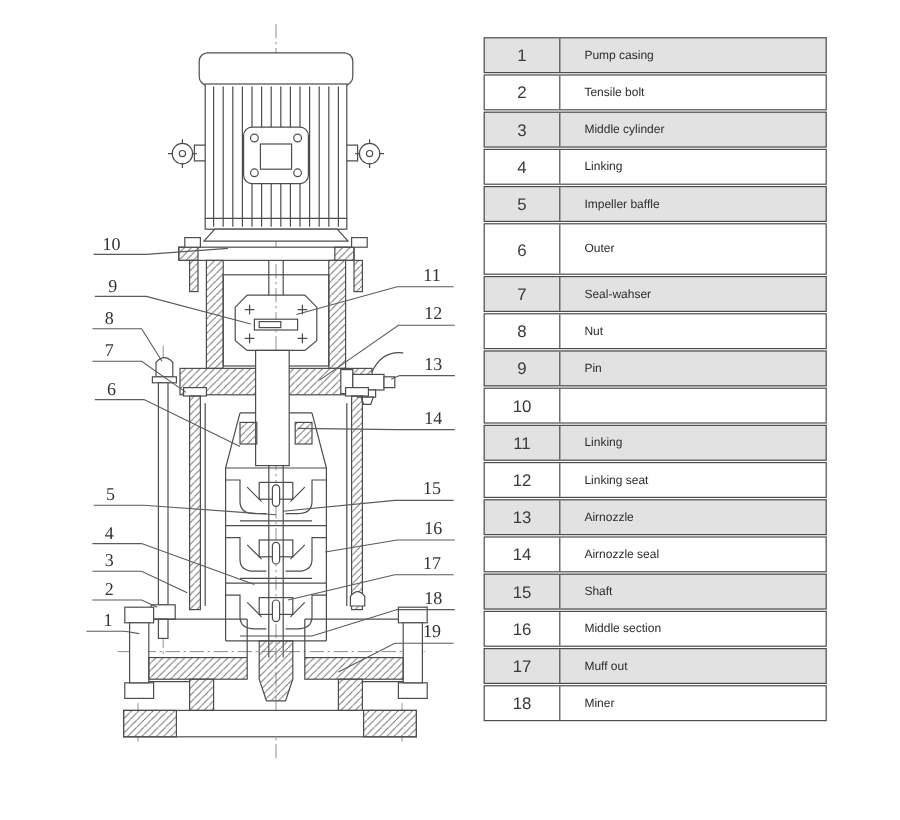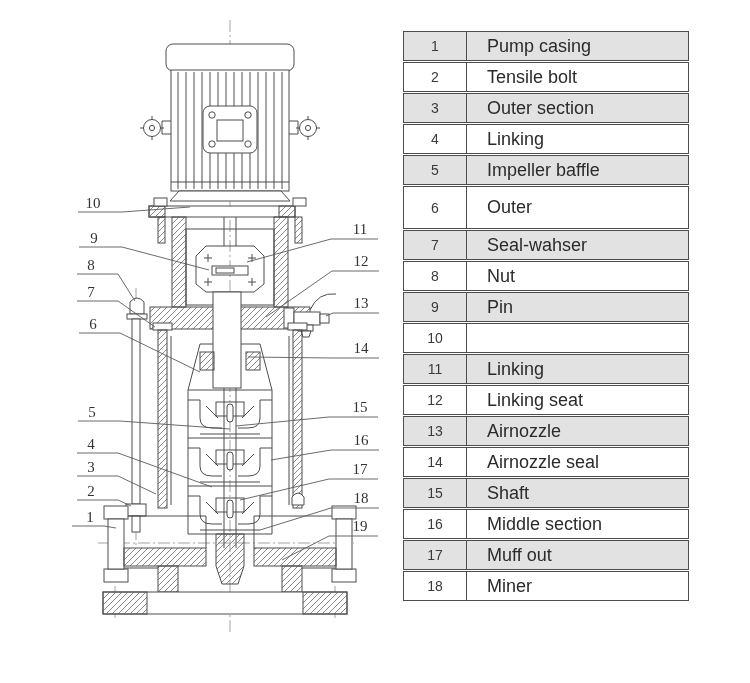--- a/index.html
+++ b/index.html
@@ -22,21 +22,21 @@
     height:28px;background:#ffffff;
   }
   .prow.shaded{background:#e2e2e2;}
   .prow.tall{height:41px;}
   .pnum{
     width:62px;flex:0 0 62px;display:flex;align-items:center;justify-content:center;
     border-right:1px solid #4d4d4d;font-size:14px;color:#3a3a3a;
   }
   .pname{
     flex:1;display:flex;align-items:center;padding-left:20px;
-    font-size:18px;color:#2b2b2b;
+    font-size:10px;color:#2b2b2b;
   }
 </style>
 </head>
 <body>
 
 <div class="diagram-wrap">
 <svg width="400" height="683" viewBox="0 0 400 683" xmlns="http://www.w3.org/2000/svg">
   <defs>
     <pattern id="hatch" width="6" height="6" patternUnits="userSpaceOnUse">
       <path d="M0,6 L6,0" stroke="#6c6c6c" stroke-width="0.8"></path>
@@ -262,21 +262,21 @@
   <div class="prow shaded">
     <div class="pnum">1</div>
     <div class="pname">Pump casing</div>
   </div>
   <div class="prow">
     <div class="pnum">2</div>
     <div class="pname">Tensile bolt</div>
   </div>
   <div class="prow shaded">
     <div class="pnum">3</div>
-    <div class="pname">Outer section</div>
+    <div class="pname">Middle cylinder</div>
   </div>
   <div class="prow">
     <div class="pnum">4</div>
     <div class="pname">Linking</div>
   </div>
   <div class="prow shaded">
     <div class="pnum">5</div>
     <div class="pname">Impeller baffle</div>
   </div>
   <div class="prow tall">

